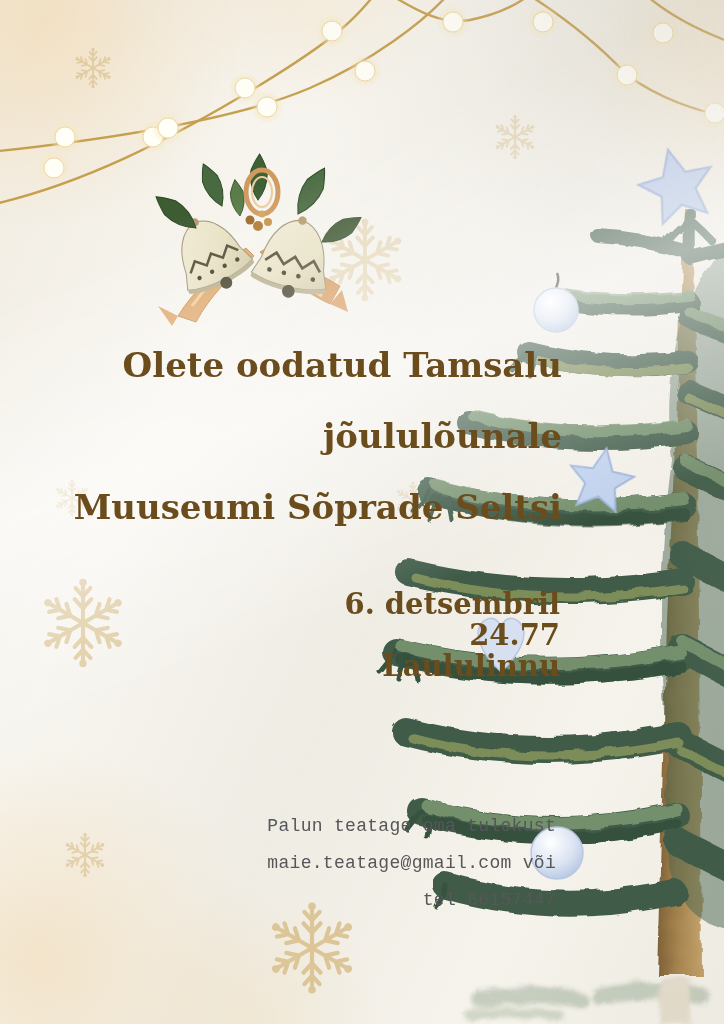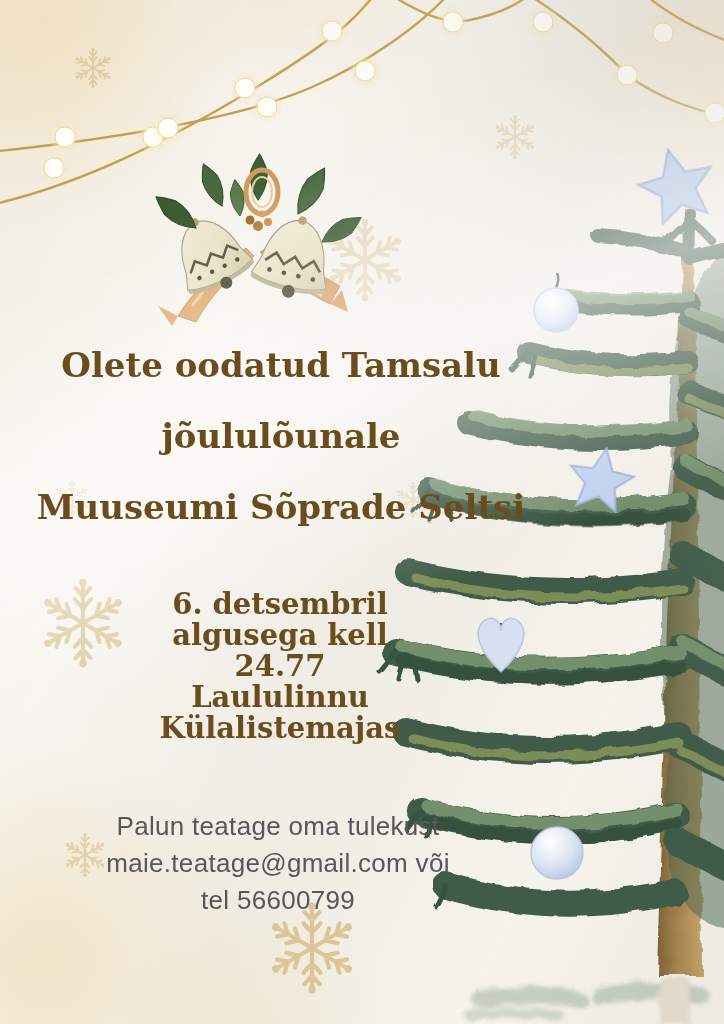--- a/index.html
+++ b/index.html
@@ -15,26 +15,26 @@
       linear-gradient(115deg,#f1ece1 0%,#f7f5ef 30%,#efece4 55%,#f6f3ec 78%,#edeae1 100%);
   }
   .sheen{
     position:absolute;inset:0;pointer-events:none;
     background:
       linear-gradient(158deg, rgba(255,255,255,0) 22%, rgba(255,255,255,.55) 40%, rgba(255,255,255,0) 58%),
       linear-gradient(250deg, rgba(188,184,172,.18) 0%, rgba(188,184,172,0) 28%),
       linear-gradient(205deg, rgba(205,200,188,.12) 5%, rgba(205,200,188,0) 25%);
   }
   svg.decor{position:absolute;left:0;top:0;}
-  .txt{position:absolute;text-align:center;}
+  .txt{position:absolute;text-align:right;}
   .heading{top:330px;left:0;width:562px;font-family:"DejaVu Serif",serif;font-weight:700;
            font-size:34px;line-height:71px;color:#6b4c1c;}
   .details{top:589px;left:0;width:560px;font-family:"DejaVu Serif",serif;font-weight:700;
            font-size:29px;line-height:31px;color:#6b4c1c;}
-  .contact{top:808px;left:0;width:556px;font-size:26px;line-height:37px;color:#57575a;letter-spacing:.3px;}
+  .contact{top:808px;left:0;width:556px;font-size:18px;line-height:37px;color:#57575a;letter-spacing:.3px;font-family:Liberation Mono, monospace;}
   .z-top{z-index:6;}
 </style>
 </head>
 <body>
 
 <div class="poster">
 
   <svg class="decor" width="724" height="1024" viewBox="0 0 724 1024">
     <defs>
       <radialGradient id="glow" cx="50%" cy="50%" r="50%">
@@ -264,26 +264,24 @@
   </svg>
 
   <div class="txt heading z-top">
     <div>Olete oodatud Tamsalu</div>
     <div>jõululõunale</div>
     <div>Muuseumi Sõprade Seltsi</div>
   </div>
 
   <div class="txt details z-top">
     <div>6. detsembril</div>
-    <div>algusega kell</div>
     <div>24.77</div>
     <div>Laululinnu</div>
-    <div>Külalistemajas</div>
   </div>
 
   <div class="txt contact z-top">
     <div>Palun teatage oma tulekust</div>
     <div>maie.teatage@gmail.com või</div>
-    <div>tel 56600799</div>
+    <div>tel 66157447</div>
   </div>
 
   <div class="sheen"></div>
 </div>
 
 </body></html>

